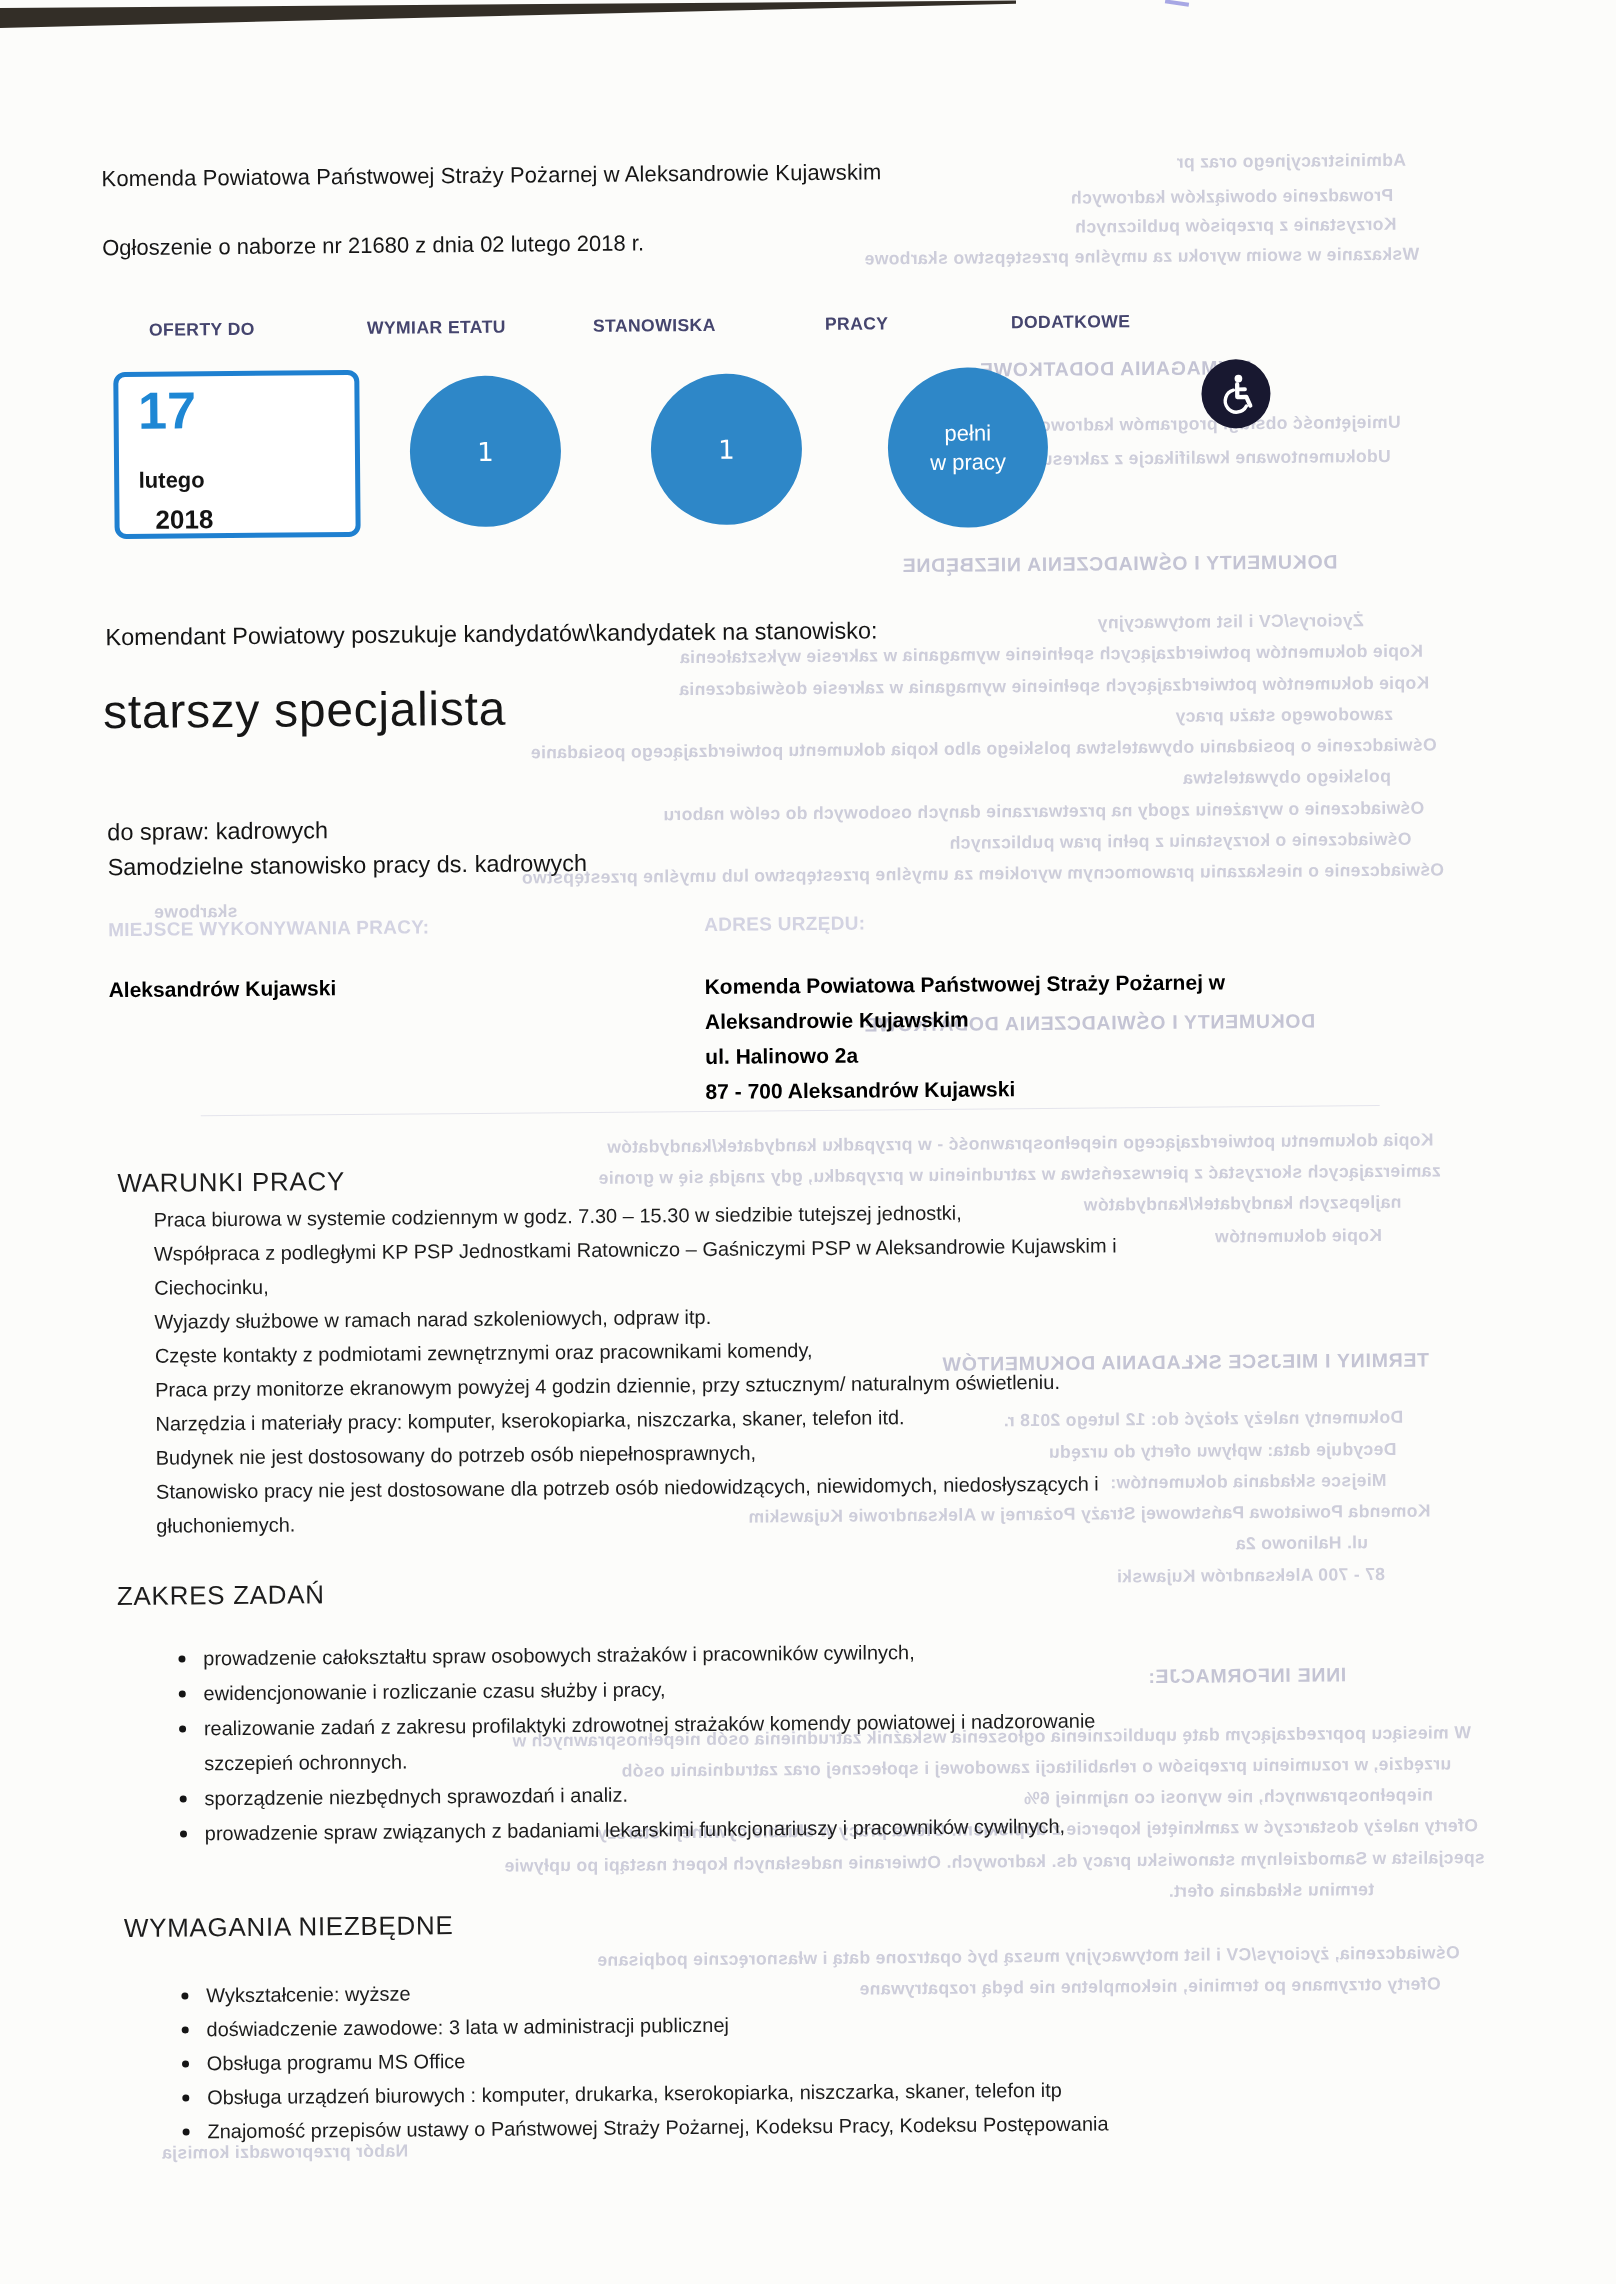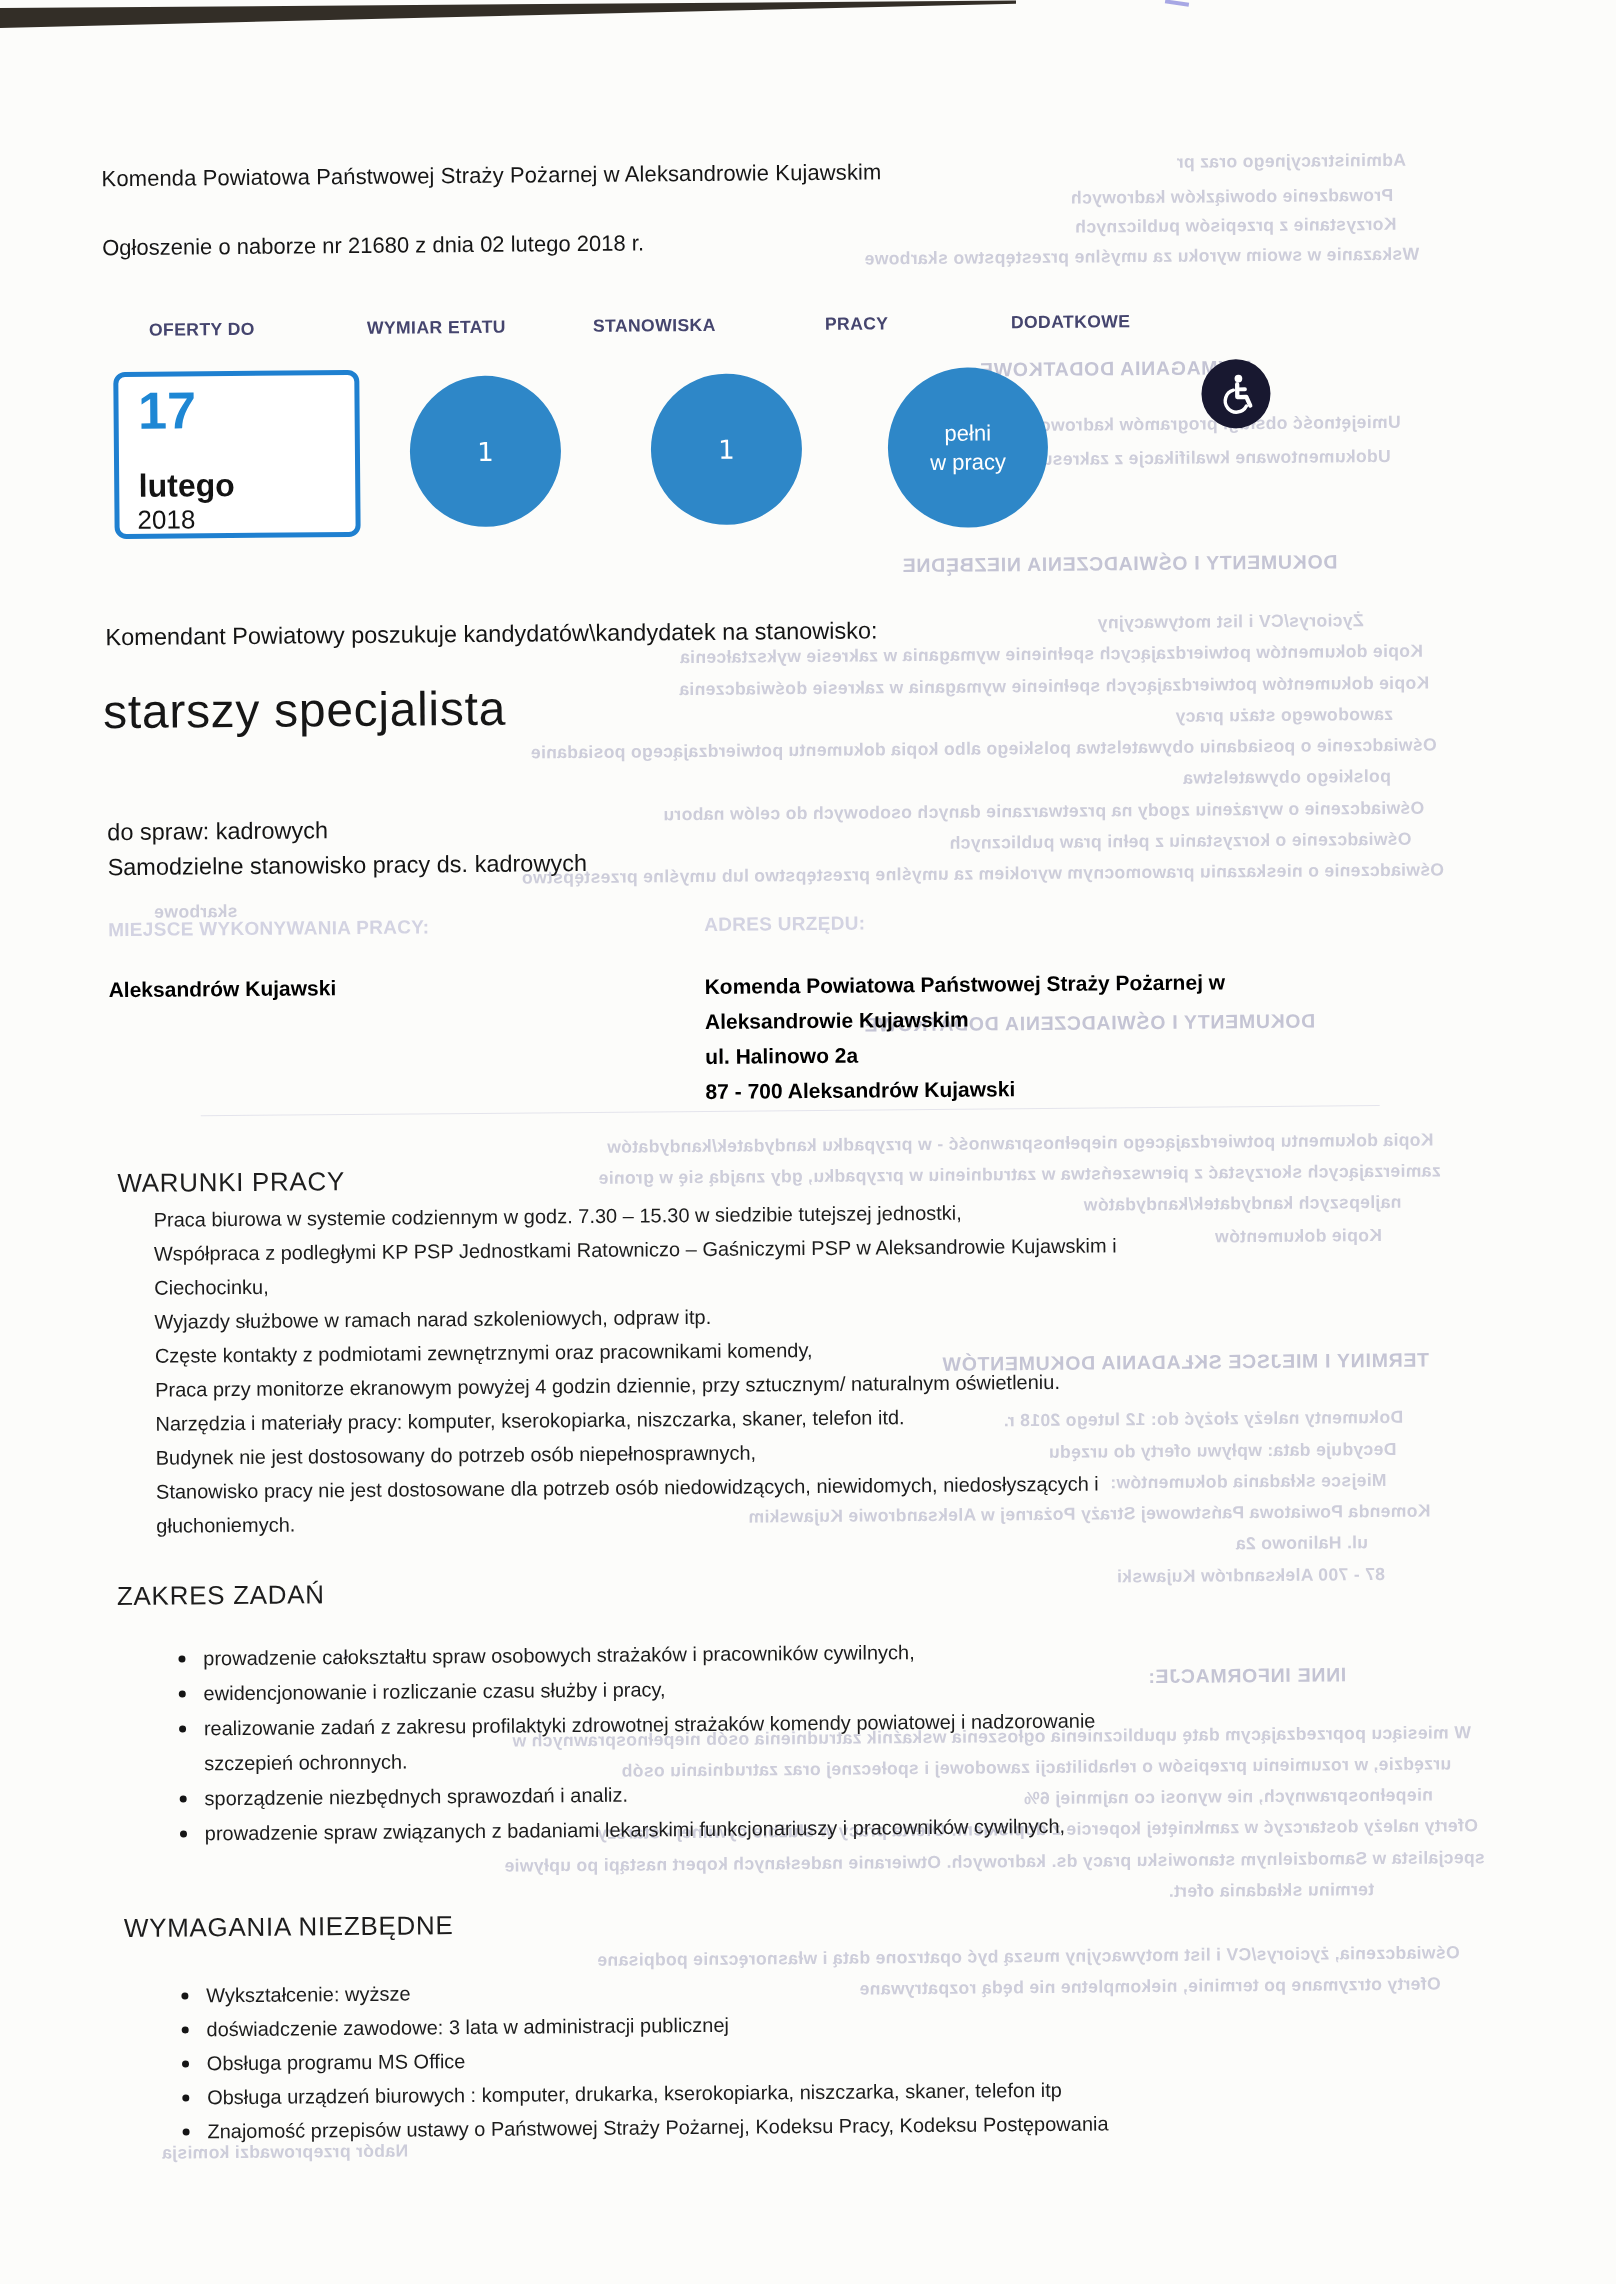--- a/index.html
+++ b/index.html
@@ -18,22 +18,22 @@
   .bleed{position:absolute;transform:scaleX(-1);color:#cdcdda;font-weight:600;font-size:17.6px;
          white-space:nowrap;letter-spacing:0.3px;}
   .bleed.hd{color:#c4c4d4;font-size:19.5px;letter-spacing:0.7px;}
   
   .t-org{font-size:22px;font-weight:500;letter-spacing:0.1px;color:#161616;}
   .t-ann{font-size:22px;font-weight:500;color:#161616;}
   
   .colh{font-size:17.6px;font-weight:700;color:#45456e;letter-spacing:0.4px;white-space:nowrap;}
   .datebox{width:246px;height:167px;border:5.2px solid #1f80d0;border-radius:11.7px;background:#fff;box-sizing:border-box;}
   .date-day{position:absolute;left:19.5px;top:3.9px;font-size:52px;font-weight:700;color:#1e87d4;}
-  .date-month{position:absolute;left:19.5px;top:91px;font-size:32px;font-weight:700;color:#141414;}
-  .date-year{position:absolute;left:18px;top:128px;font-size:26px;font-weight:400;color:#141414;}
+  .date-month{position:absolute;left:19.5px;top:91px;font-size:22px;font-weight:700;color:#141414;}
+  .date-year{position:absolute;left:36px;top:128px;font-size:26px;font-weight:700;color:#141414;}
   .bigcircle{border-radius:50%;background:#2e87c8;display:flex;align-items:center;justify-content:center;
              color:#fff;text-align:center;}
   .num1{font-size:26px;font-family:"DejaVu Sans",sans-serif;}
   .statustxt{font-size:22px;line-height:1.32;}
   .wheelcircle{border-radius:50%;background:#181830;display:flex;align-items:center;justify-content:center;}
   
   .t-intro{font-size:23.5px;color:#141414;}
   .t-title{font-size:48px;font-weight:400;letter-spacing:0.7px;color:#161616;}
   .t-unit{font-size:23.5px;color:#141414;}
   .faintlbl{font-size:19px;font-weight:700;letter-spacing:0.3px;color:#d3d3e2;white-space:nowrap;}

